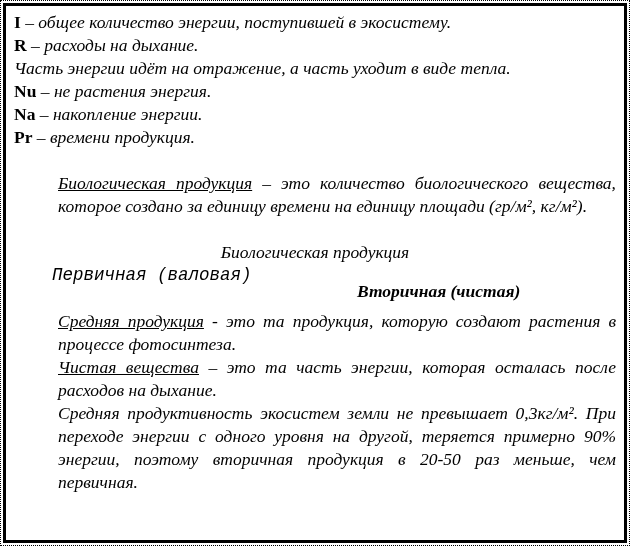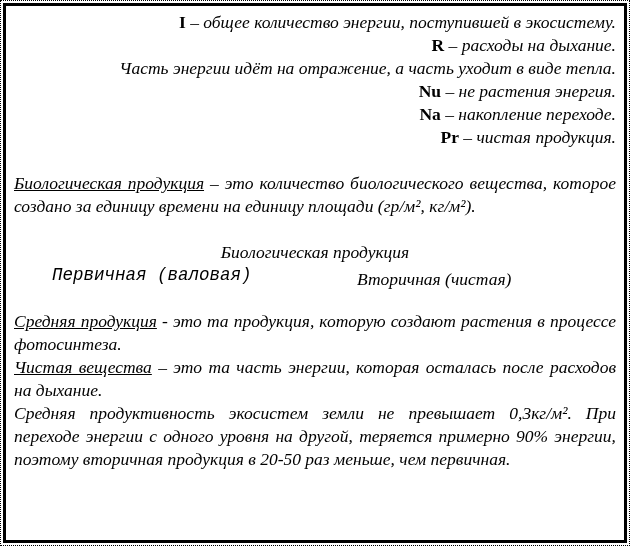--- a/index.html
+++ b/index.html
@@ -26,52 +26,53 @@
     overflow: hidden;
   }
   .content {
     position: relative;
     font-family: "Liberation Serif", "DejaVu Serif", serif;
     font-style: italic;
     font-size: 17.5px;
     line-height: 23px;
     color: #000000;
   }
-  p { margin: 0; text-align: right; }
+  p { margin: 0; }
   .spacer { height: 23px; }
   .term {
     font-style: normal;
     font-weight: bold;
   }
   .u { text-decoration: underline; }
   .justify {
     text-align: justify;
+    margin-left: 44px;
   }
   .center { text-align: center; }
   .branches {
     position: relative;
     height: 23px;
   }
   .branch-left  { position: absolute; left: 38px;  top: 0; white-space: nowrap; font-family: Liberation Mono, monospace; }
-  .branch-right { position: absolute; left: 343px; top: 4px; white-space: nowrap; }
+  .branch-right { position: absolute; left: 343px; top: 16px; white-space: nowrap; font-weight: bold; }
 </style>
 </head>
 <body>
 
 <div class="frame">
   <div class="inner">
     <div class="content">
 
       <div>
         <p><span class="term">I</span><span> – общее количество энергии, поступившей в экосистему.</span></p>
         <p><span class="term">R</span><span> – расходы на дыхание.</span></p>
         <p><span class="term"></span><span>Часть энергии идёт на отражение, а часть уходит в виде тепла.</span></p>
         <p><span class="term">Nu</span><span> – не растения энергия.</span></p>
-        <p><span class="term">Na</span><span> – накопление переходе.</span></p>
-        <p><span class="term">Pr</span><span> – чистая продукция.</span></p>
+        <p><span class="term">Na</span><span> – накопление энергии.</span></p>
+        <p><span class="term">Pr</span><span> – времени продукция.</span></p>
       </div>
 
       <p class="spacer"></p>
 
       <p class="justify"><span class="u">Биологическая продукция</span><span> – это количество биологического вещества, которое создано за единицу времени на единицу площади (гр/м², кг/м²).</span></p>
 
       <p class="spacer"></p>
 
       <p class="center">Биологическая продукция</p>
       <div class="branches">

